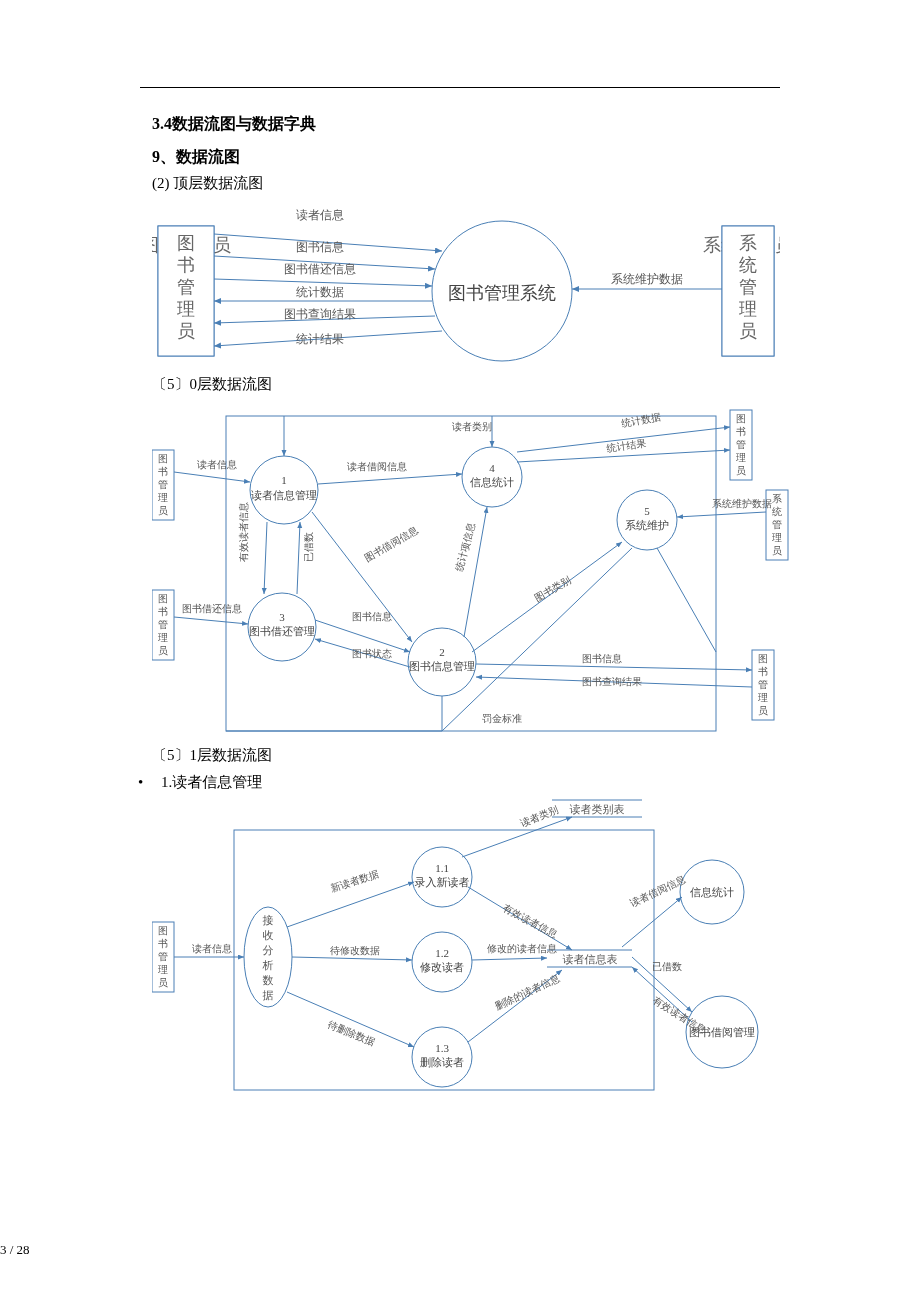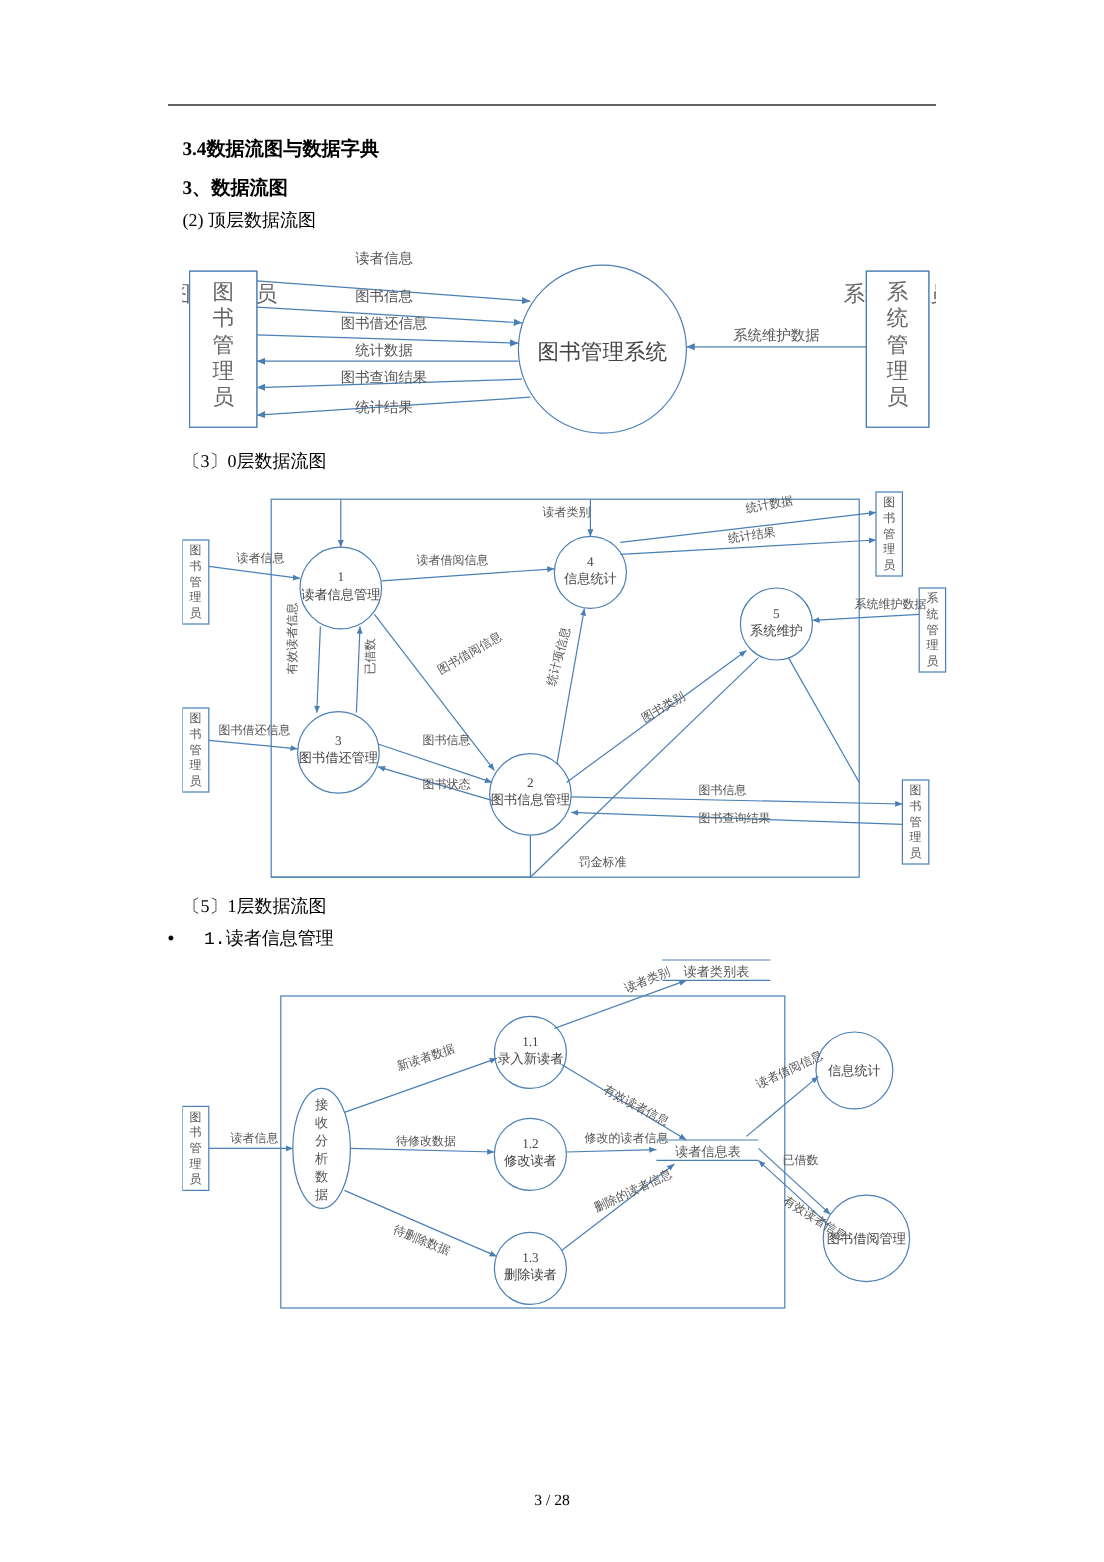--- a/index.html
+++ b/index.html
@@ -5,31 +5,31 @@
   body{margin:0;background:#fff;font-family:"SimSun","Songti SC",serif;color:#000;}
   .page{width:920px;height:1302px;margin:0 auto;position:relative;background:#fff;}
   .top-line{position:absolute;top:87px;left:140px;width:640px;border-top:1px solid #000;}
   .content{position:absolute;top:110px;left:152px;width:628px;}
   .h{font-size:16px;font-weight:bold;margin:4px 0 8px 0;}
   .h2{font-size:16px;font-weight:bold;margin:12px 0 6px 0;}
   .h3{font-size:15px;margin:4px 0 8px 0;}
   .bullet{font-size:15px;margin:6px 0 0 0;}
   .bullet::before{content:"•";margin-right:14px;}
   svg{display:block;}
-  .page-num{position:absolute;bottom:44px;left:0;width:920px;text-align:center;font-size:13px;}
+  .page-num{position:absolute;bottom:44px;left:0;width:920px;text-align:left;font-size:13px;}
   text{font-family:"SimSun","Songti SC",serif;}
 </style>
 </head>
 <body>
 
 <div class="page">
   <div class="top-line"></div>
   <div class="content">
     <div class="h">3.4数据流图与数据字典</div>
-    <div class="h2">3、数据流图</div>
+    <div class="h2">9、数据流图</div>
     <div class="h3">(2) 顶层数据流图</div>
 
     <svg width="628" height="170" viewBox="0 0 628 170">
       <defs>
         <marker id="ah" markerWidth="8" markerHeight="8" refX="7" refY="3" orient="auto">
           <path d="M0,0 L7,3 L0,6 Z" fill="#4a7fb5"></path>
         </marker>
       </defs>
 
       <rect x="6" y="25" width="56" height="130" fill="#fff" stroke="#4a7fb5"></rect>
@@ -71,21 +71,21 @@
       <rect x="570" y="25" width="52" height="130" fill="#fff" stroke="#4a7fb5"></rect>
       <g font-size="18" fill="#666" text-anchor="middle">
         <text x="596" y="48">系</text>
           <text x="596" y="70">统</text>
           <text x="596" y="92">管</text>
           <text x="596" y="114">理</text>
           <text x="596" y="136">员</text>
       </g>
     </svg>
 
-    <div class="h3">〔3〕0层数据流图</div>
+    <div class="h3">〔5〕0层数据流图</div>
 
     <svg width="640" height="340" viewBox="0 0 640 340">
       <defs>
         <marker id="ah2" markerWidth="7" markerHeight="7" refX="6" refY="2.5" orient="auto">
           <path d="M0,0 L6,2.5 L0,5 Z" fill="#4a7fb5"></path>
         </marker>
       </defs>
 
       <rect x="74" y="14" width="490" height="315" fill="#fff" stroke="#4a7fb5"></rect>
 
@@ -181,21 +181,21 @@
         <text x="200" y="218">图书信息</text>
         <text x="200" y="255">图书状态</text>
         <text x="385" y="200" transform="rotate(-30 385 200)">图书类别</text>
         <text x="430" y="260">图书信息</text>
         <text x="430" y="283">图书查询结果</text>
         <text x="350" y="320" text-anchor="middle">罚金标准</text>
       </g>
     </svg>
 
     <div class="h3">〔5〕1层数据流图</div>
-    <div class="bullet" style="margin-left:-14px;font-family:Liberation Mono, monospace;">
+    <div class="bullet" style="margin-left:-14px;">
       <span>1.读者信息管理</span>
     </div>
 
     <svg width="640" height="310" viewBox="0 0 640 310">
       <defs>
         <marker id="ah3" markerWidth="7" markerHeight="7" refX="6" refY="2.5" orient="auto">
           <path d="M0,0 L6,2.5 L0,5 Z" fill="#4a7fb5"></path>
         </marker>
       </defs>
       <rect x="82" y="38" width="420" height="260" fill="#fff" stroke="#4a7fb5"></rect>

